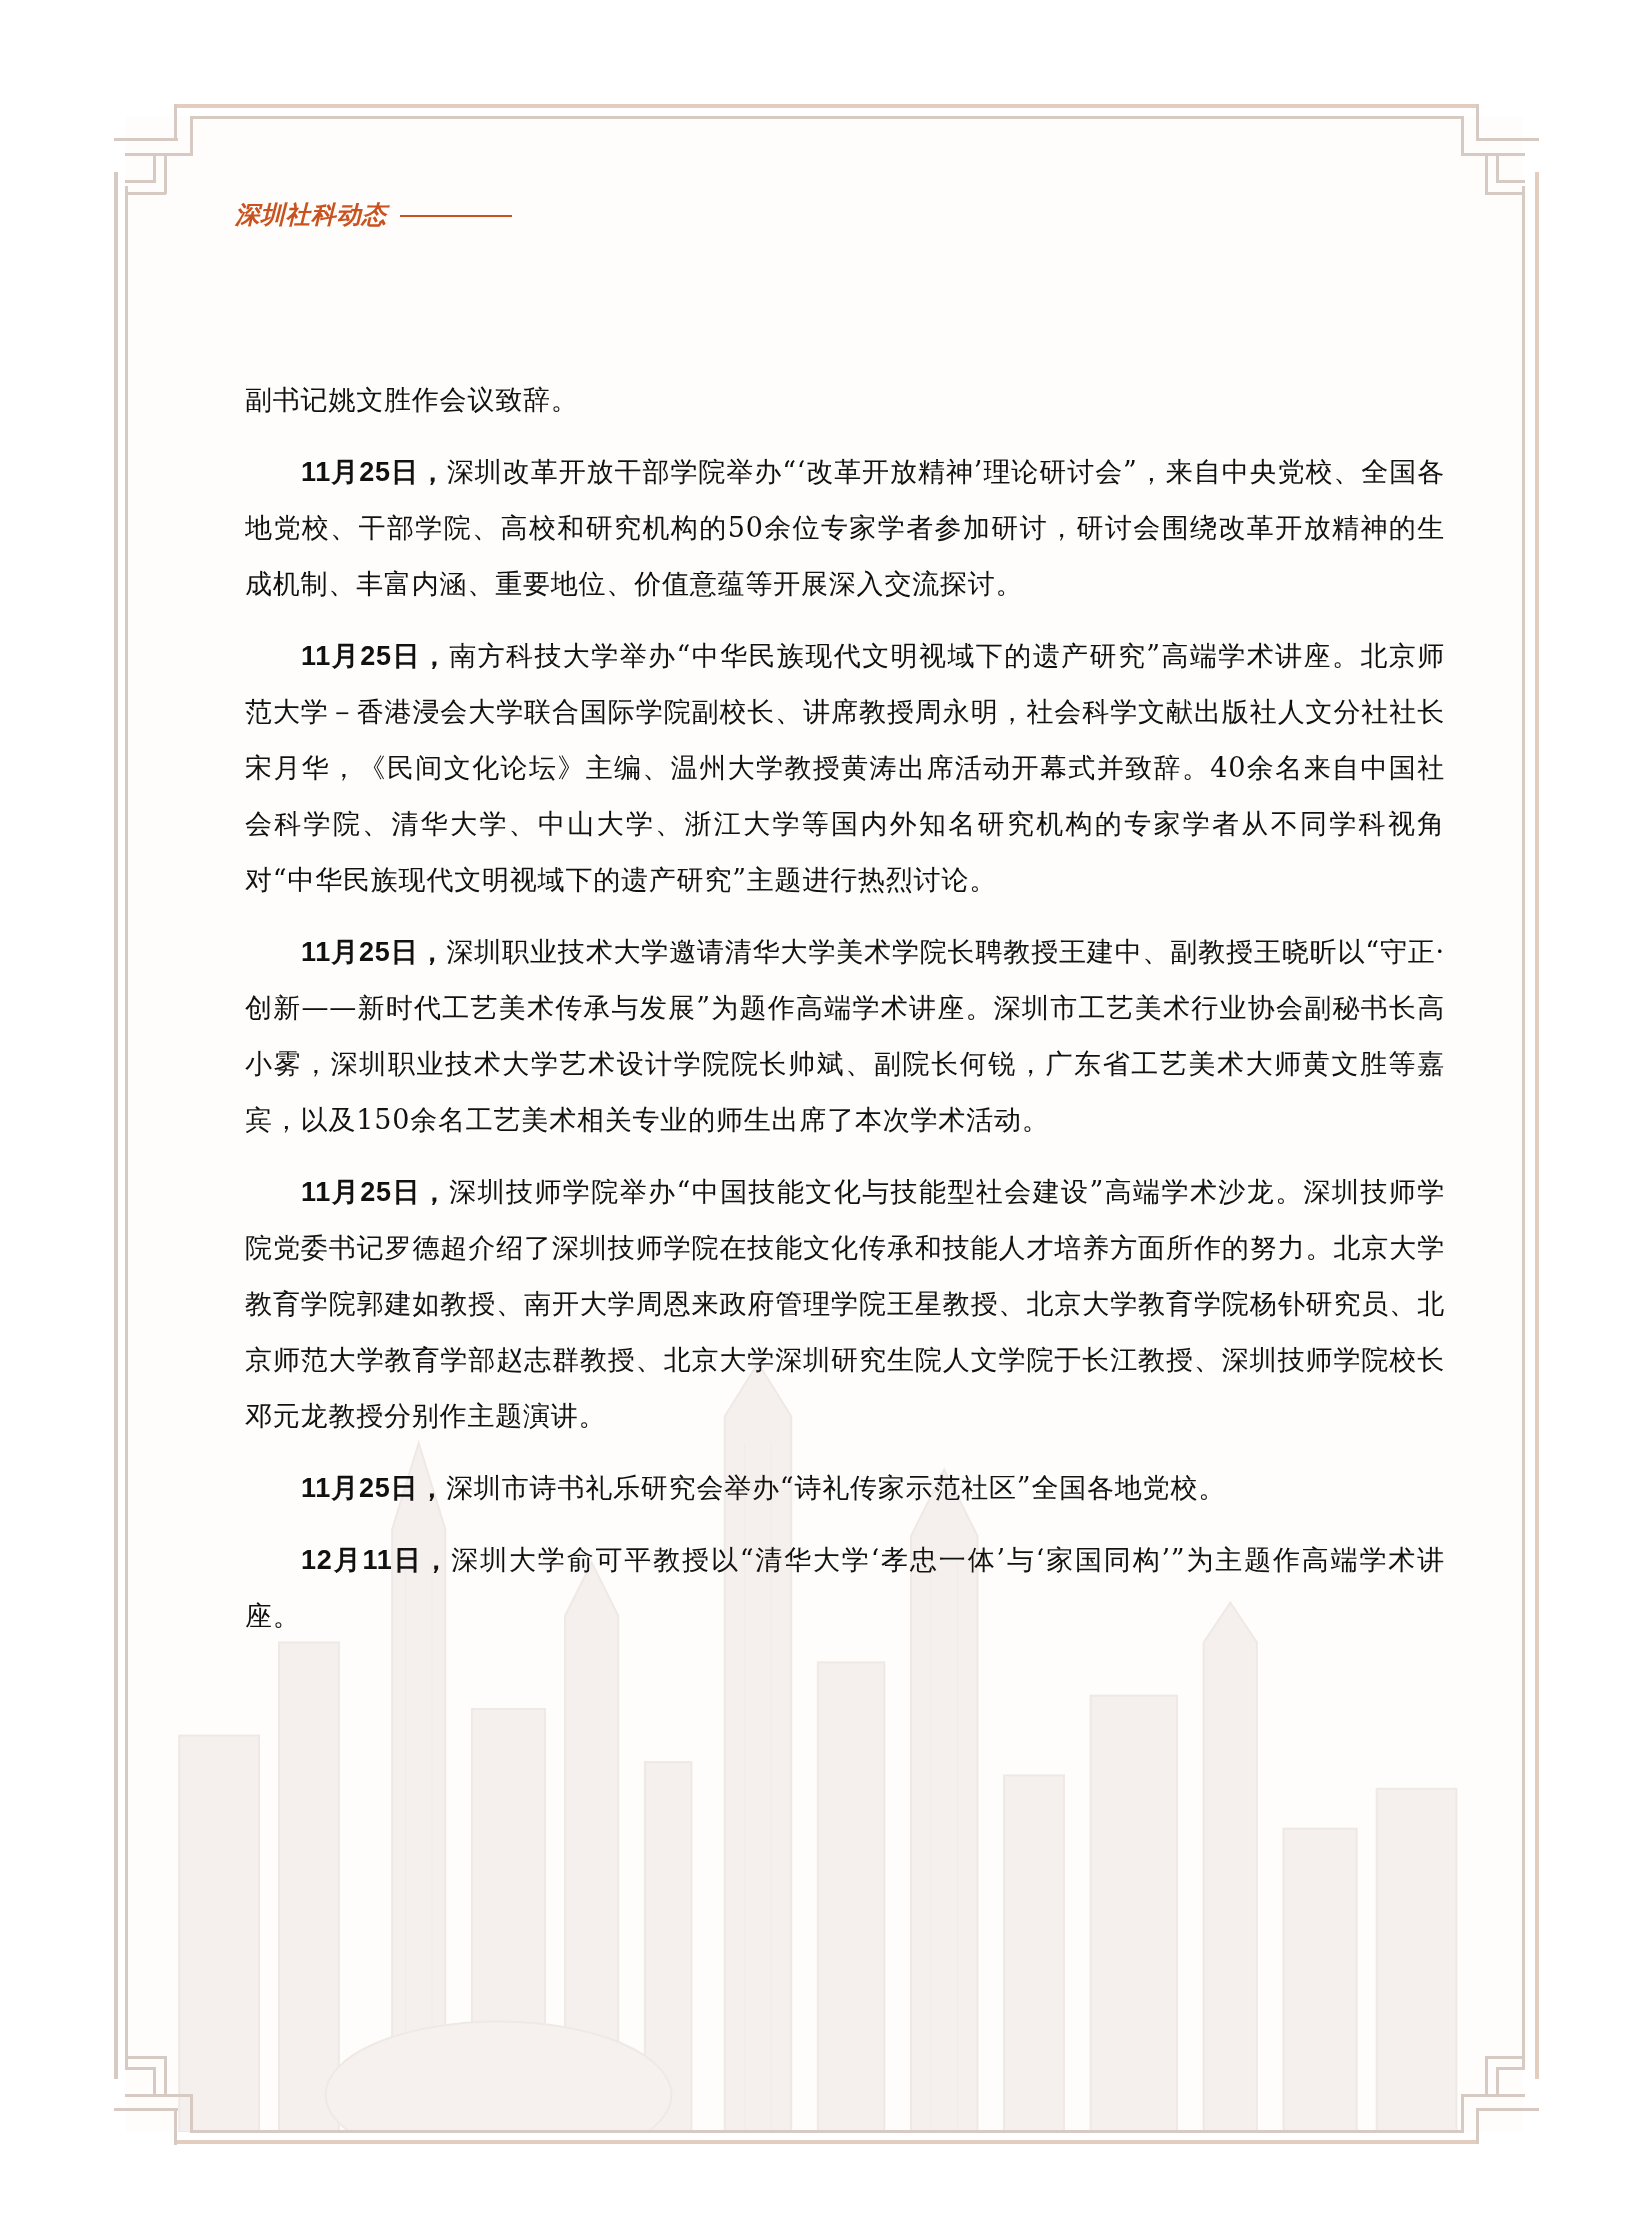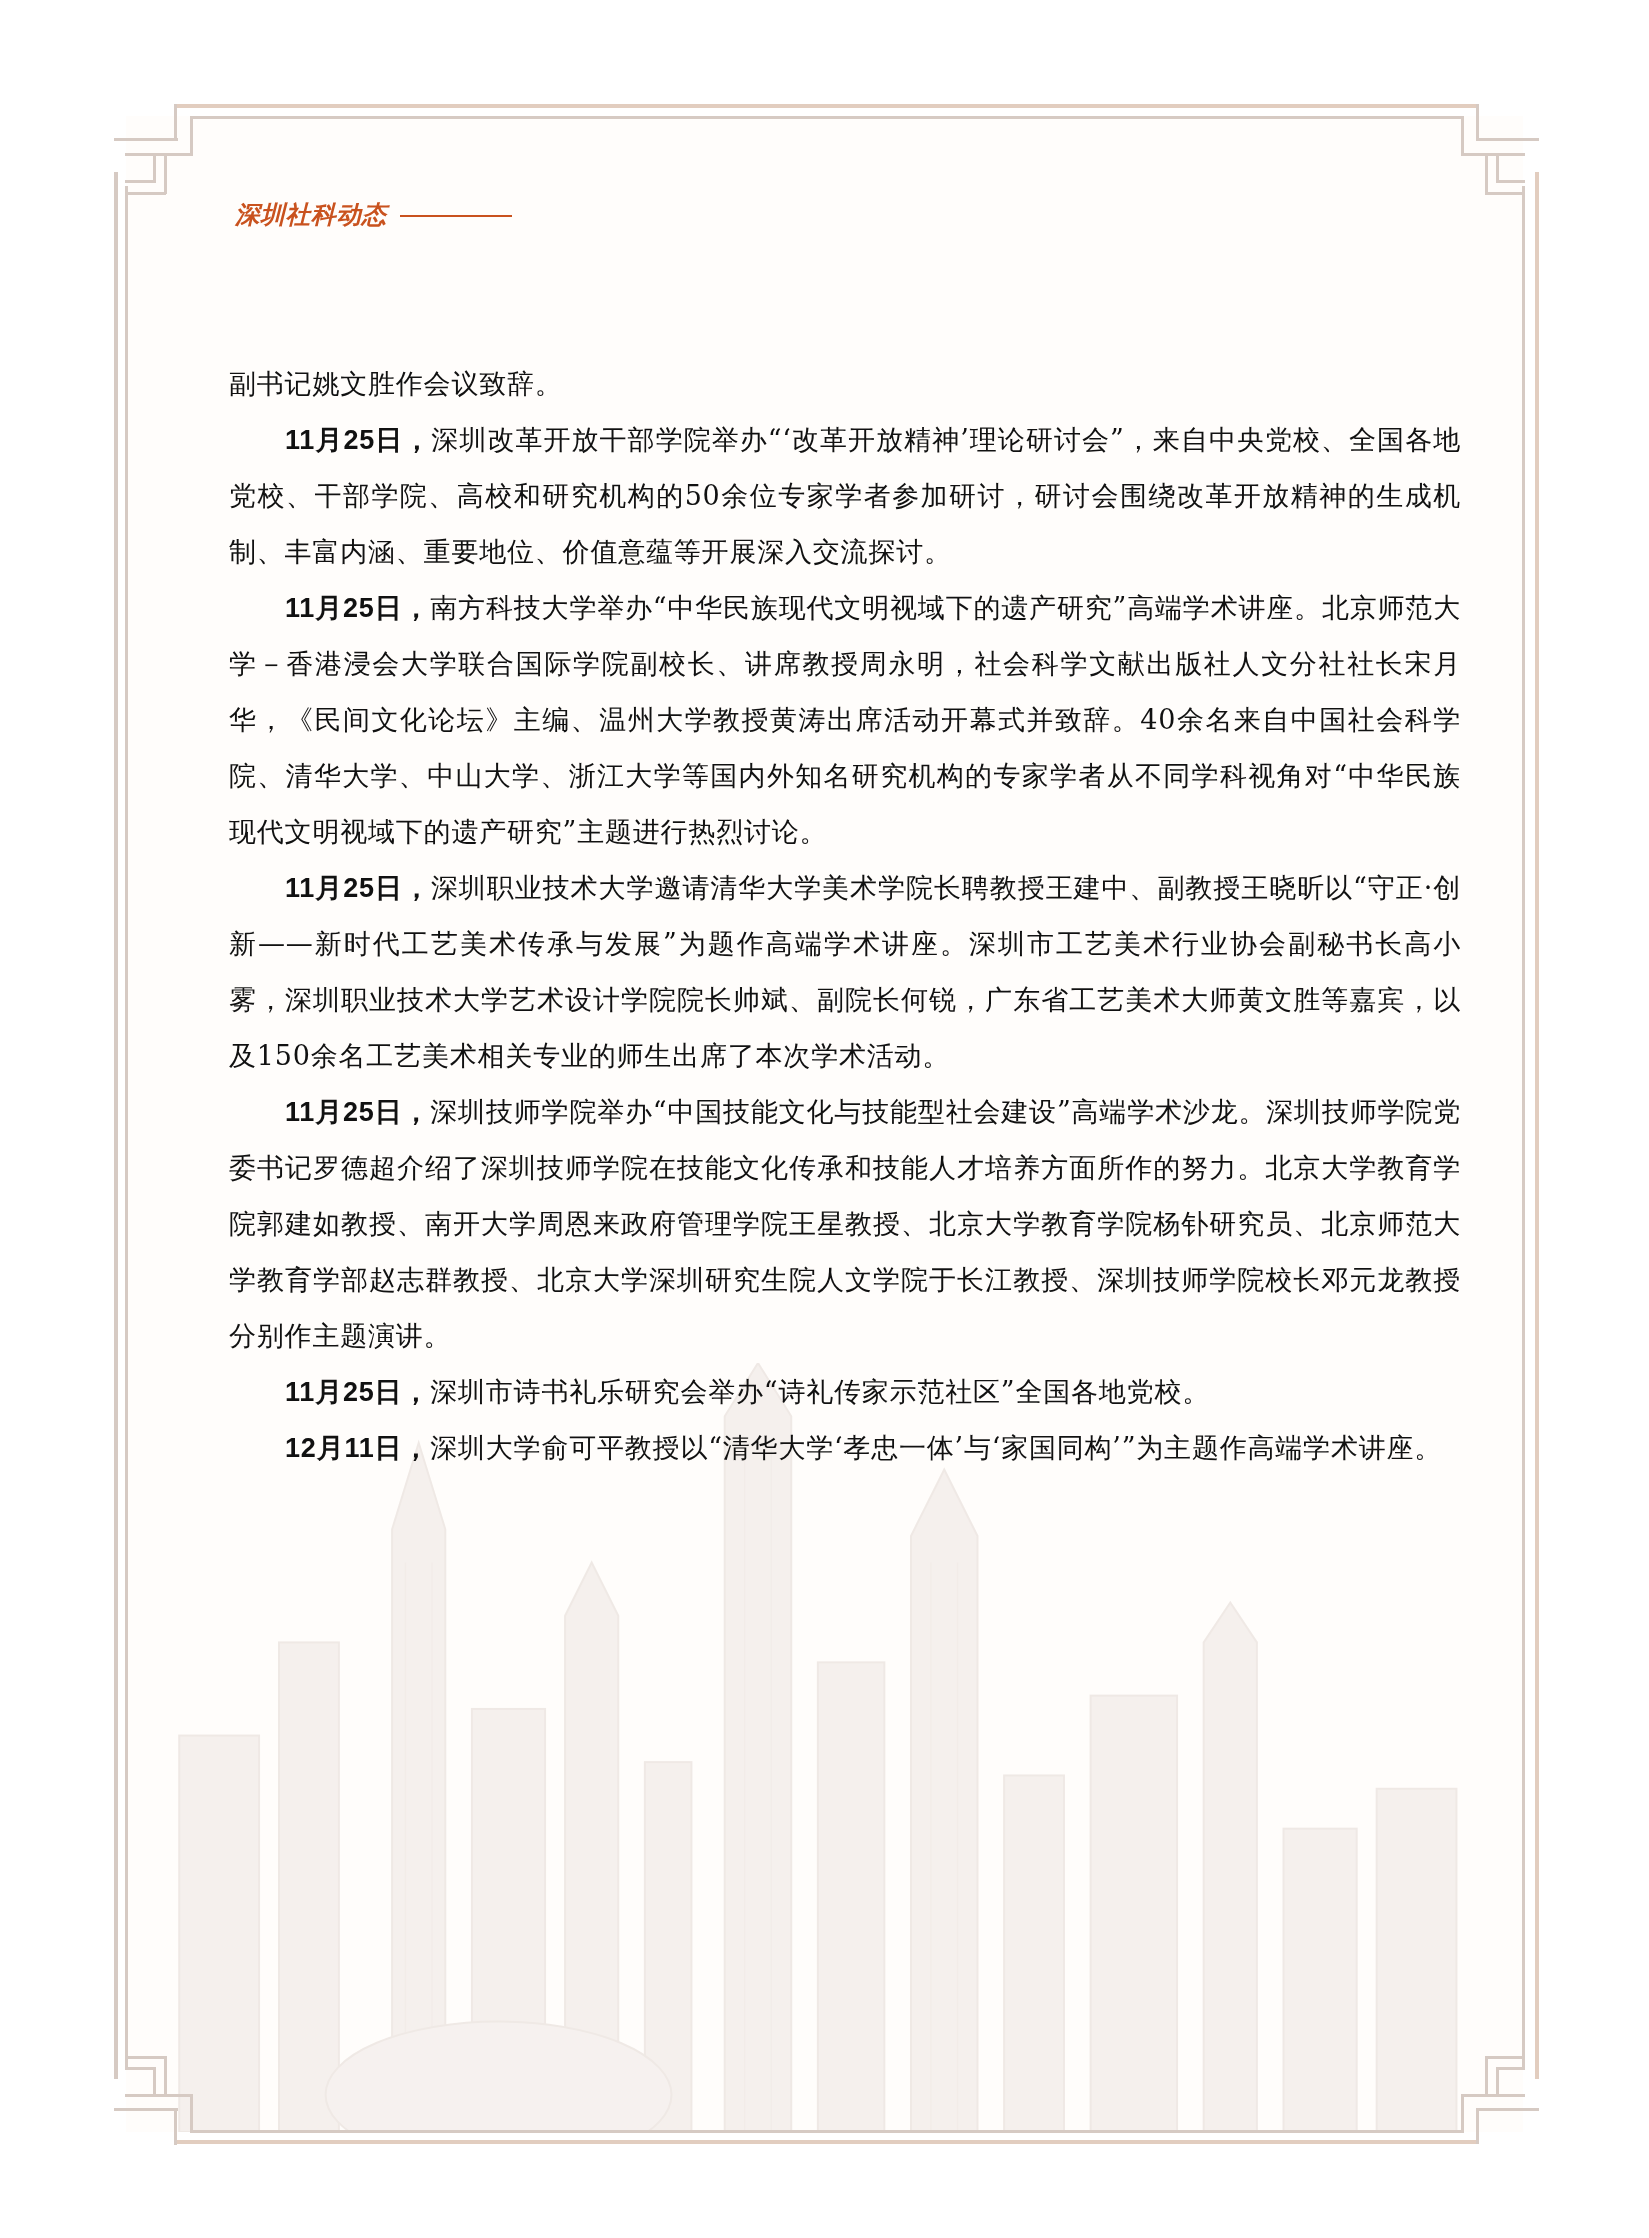--- a/index.html
+++ b/index.html
@@ -64,21 +64,21 @@
     top: 356px;
     width: 1232px;
     font-size: 27px;
     line-height: 56px;
     color: #111111;
     text-align: justify;
     text-justify: inter-character;
     letter-spacing: 0.8px;
   }
   .article p {
-    margin: 0;
+    margin: 16px;
     text-indent: 56px;
   }
   .article p.cont {
     text-indent: 0;
   }
   .date {
     font-weight: bold;
     font-family: Liberation Sans, sans-serif;
   }
 </style>

